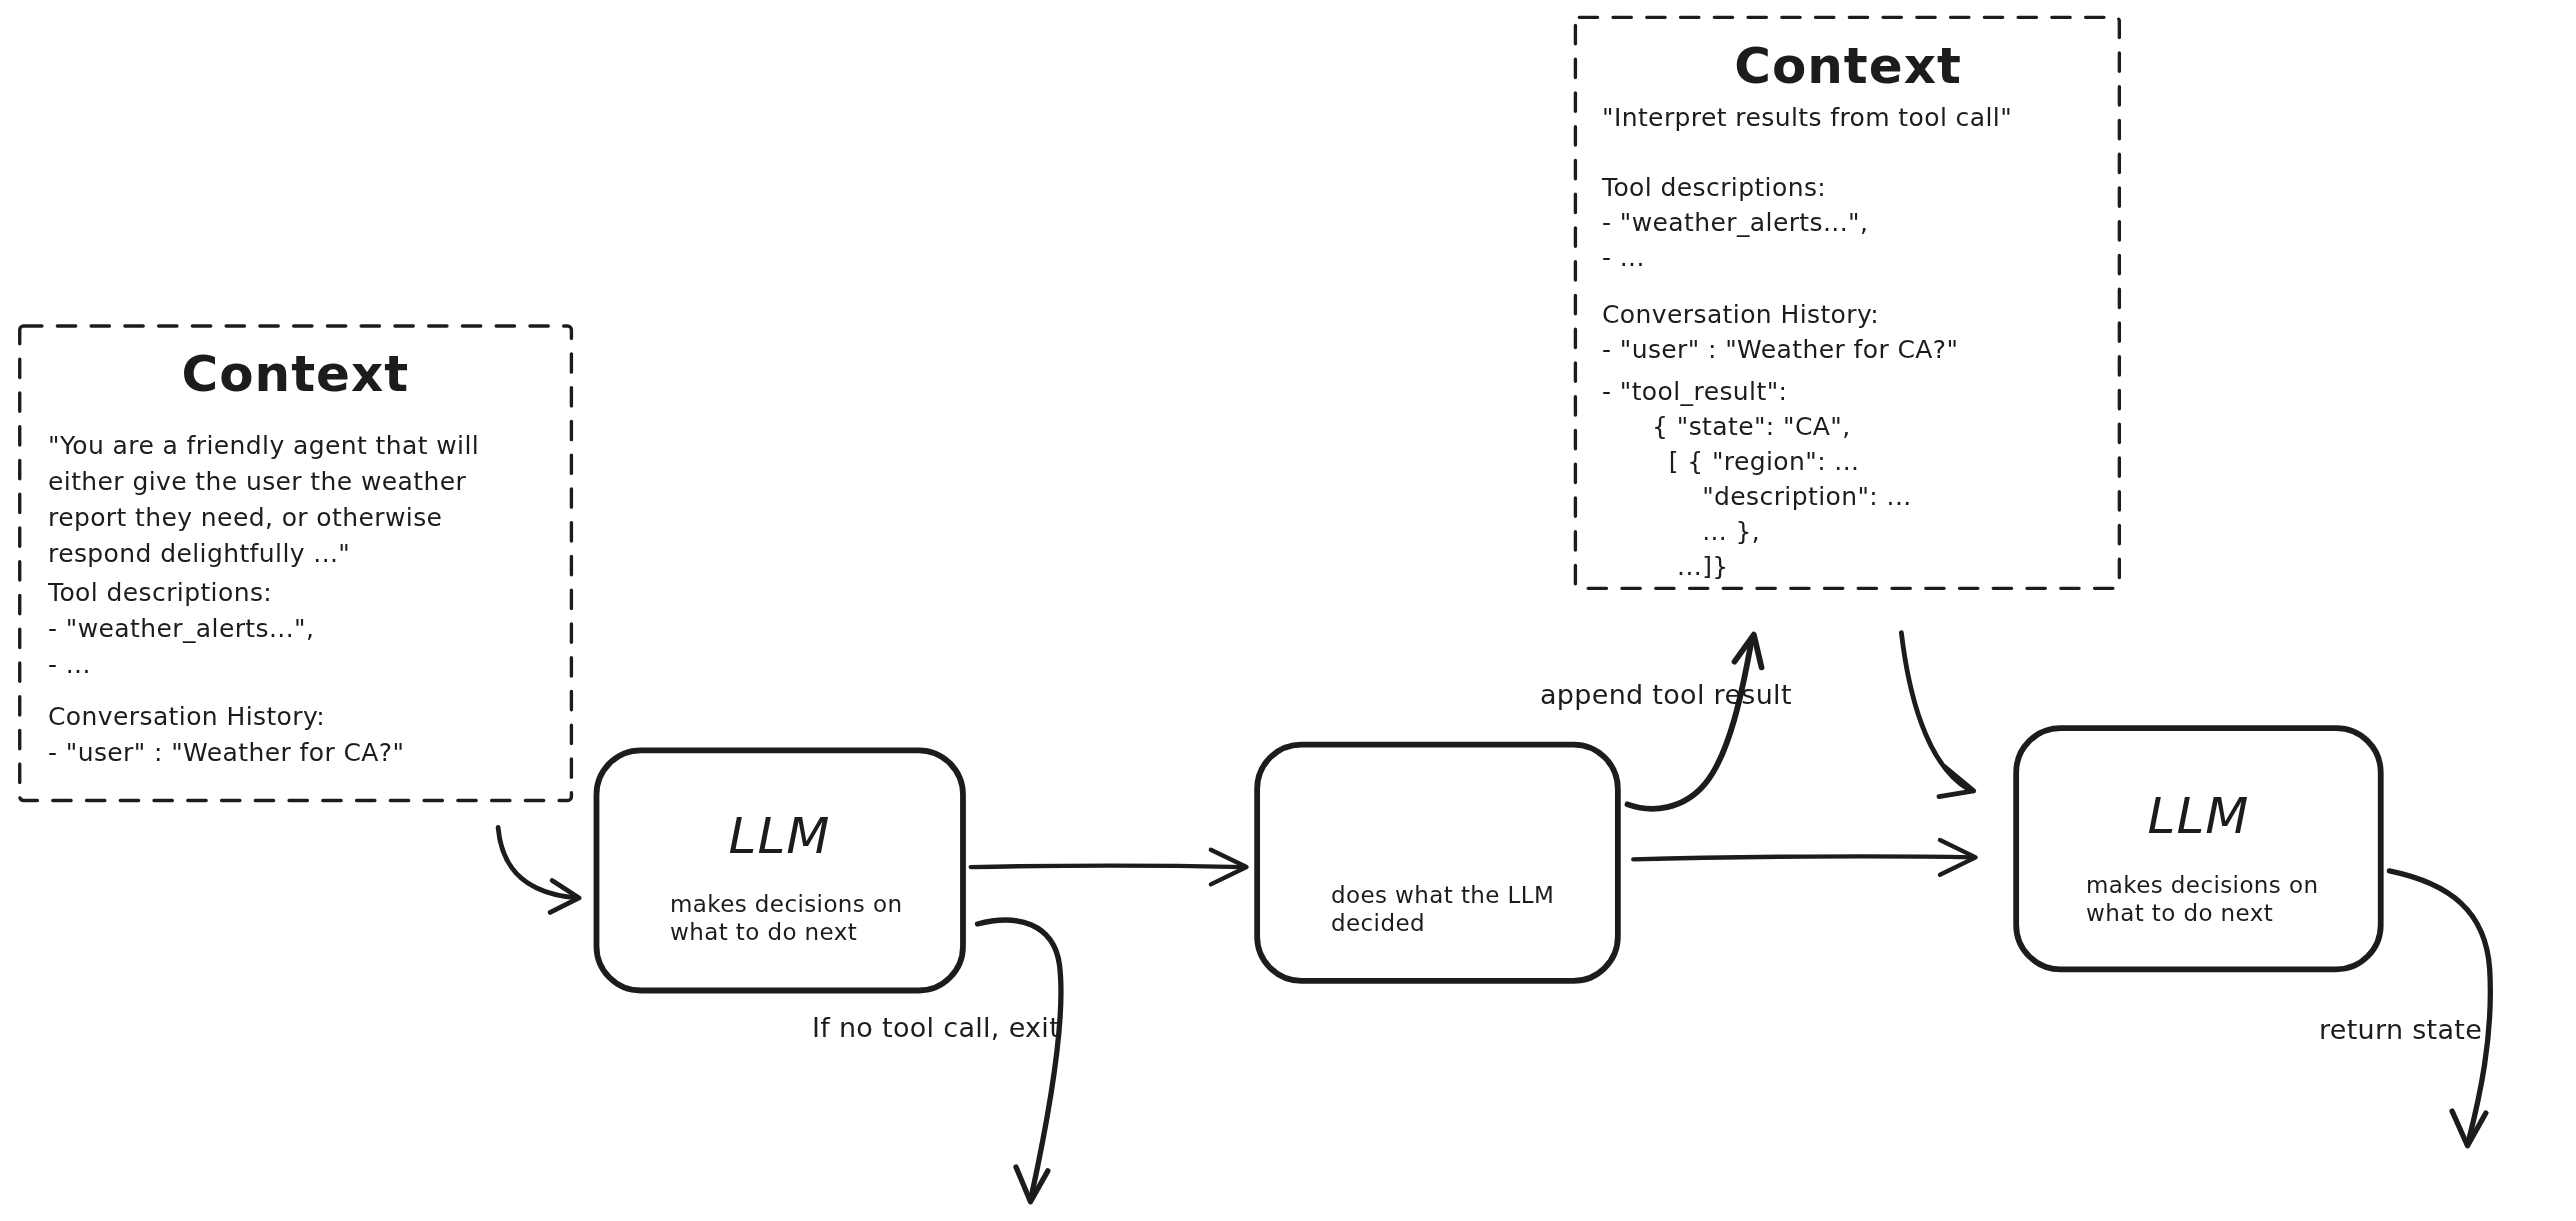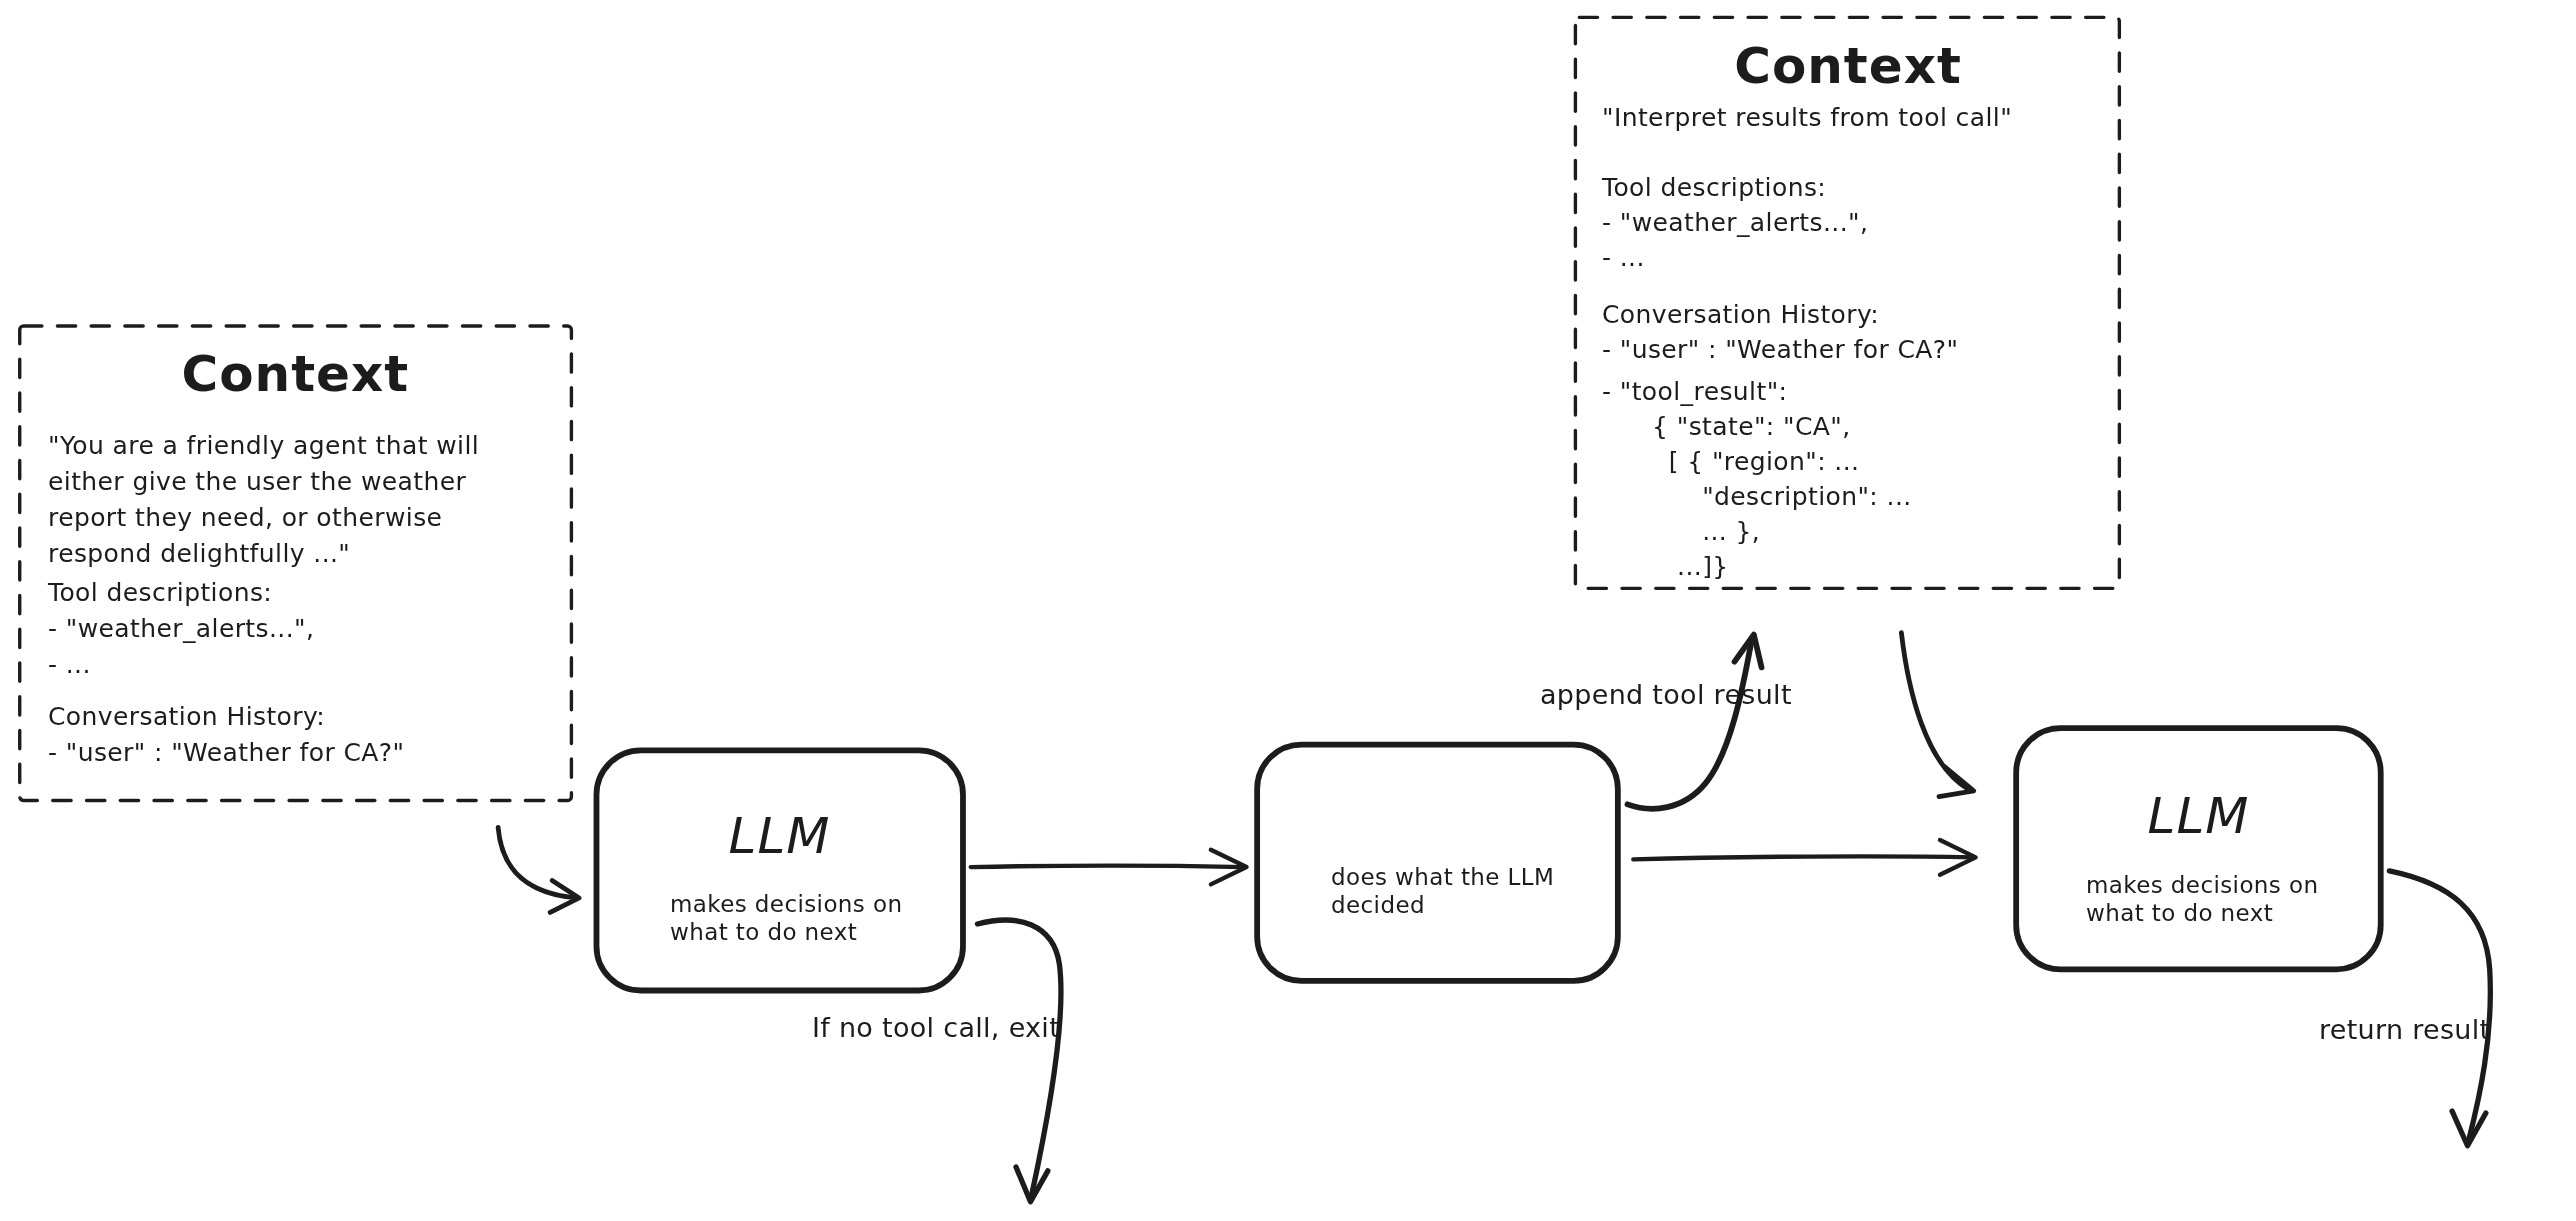--- a/index.html
+++ b/index.html
@@ -132,25 +132,25 @@
       { "state": "CA",
         [ { "region": ...
             "description": ...
             ... },
          ...]}</div>
 
   <div class="txt node-title italic" style="left:596px; top:807px; width:367px;">LLM</div>
   <div class="txt node-sub" style="left:670px; top:890px;">makes decisions on
 what to do next</div>
 
-  <div class="txt node-sub" style="left:1331px; top:863px;">does what the LLM
+  <div class="txt node-sub" style="left:1331px; top:881px;">does what the LLM
 decided</div>
 
   <div class="txt node-title italic" style="left:2016px; top:787px; width:365px;">LLM</div>
   <div class="txt node-sub" style="left:2086px; top:871px;">makes decisions on
 what to do next</div>
 
   <div class="txt arrow-label" style="left:1540px; top:679px;">append tool result</div>
   <div class="txt arrow-label" style="left:812px; top:1012px;">If no tool call, exit</div>
-  <div class="txt arrow-label" style="left:2319px; top:1014px;">return result</div>
+  <div class="txt arrow-label" style="left:2319px; top:1014px;">return state</div>
 
 </div>
 
 
 </body></html>

